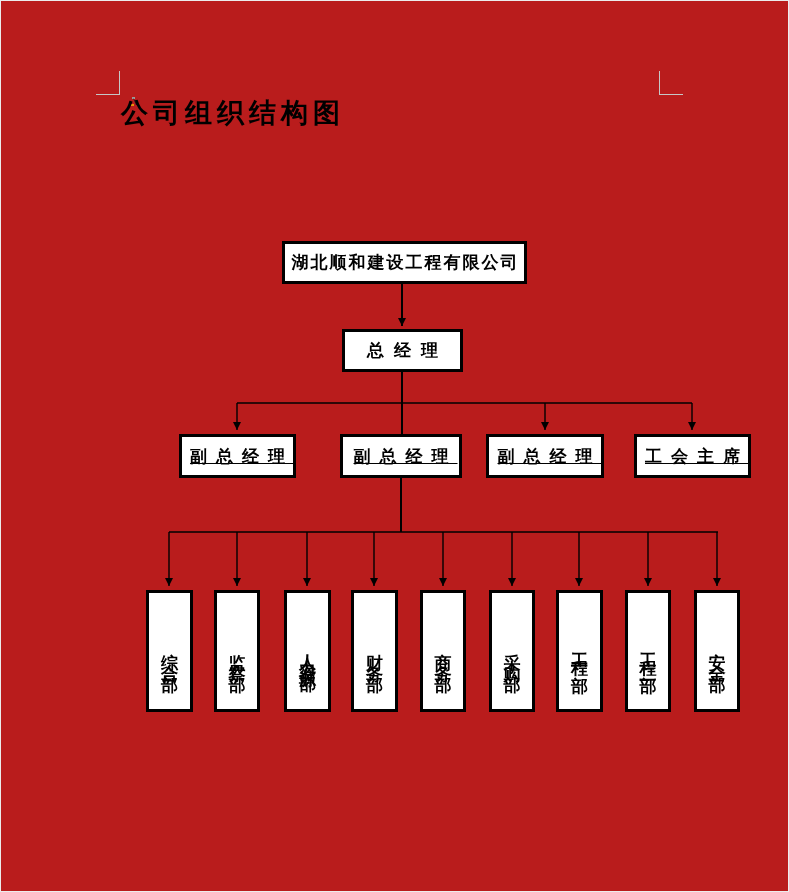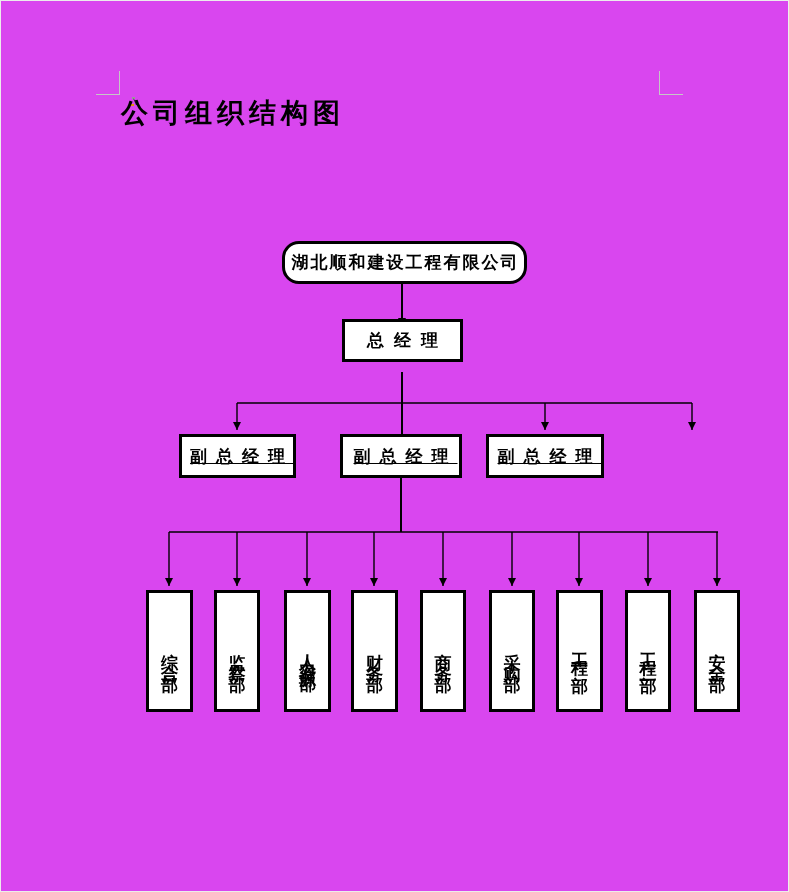--- a/index.html
+++ b/index.html
@@ -6,21 +6,21 @@
   body{
     width:789px;height:892px;
     background:#ffffff;
     font-family:"Liberation Serif", serif;
     color:#000;
     overflow:hidden;
   }
   .page{
     position:relative;
     width:789px;height:892px;
-    background:#d946ef;
+    background:#b91c1c;
     box-sizing:border-box;
     border:1px solid #ececec;
   }
   
   .doc-title{
     position:absolute;
     left:120px;top:94px;
     font-size:27px;
     font-weight:bold;
     letter-spacing:5px;
@@ -44,23 +44,23 @@
     box-sizing:border-box;
     border:3px solid #000;
     background:#fff;
     display:flex;align-items:center;justify-content:center;
     font-weight:bold;
     font-size:17px;
     white-space:nowrap;
   }
   .obox .lbl{display:block;}
   
-  .box-company{left:281px;top:240px;width:245px;height:43px;border-radius:17px;}
+  .box-company{left:281px;top:240px;width:245px;height:43px;}
   .box-company .lbl{letter-spacing:2px;margin-right:-2px;}
-  .box-gm{left:341px;top:318px;width:121px;height:43px;}
+  .box-gm{left:341px;top:328px;width:121px;height:43px;}
   .box-gm .lbl{letter-spacing:10px;margin-right:-10px;}
   .box-dgm1{left:178px;top:433px;width:117px;height:44px;}
   .box-dgm2{left:339px;top:433px;width:122px;height:44px;}
   .box-dgm3{left:485px;top:433px;width:118px;height:44px;}
   .box-union{left:633px;top:433px;width:117px;height:44px;}
   .box-dgm1 .lbl,.box-dgm2 .lbl,.box-dgm3 .lbl,.box-union .lbl{letter-spacing:9px;margin-right:-9px;text-decoration:underline;}
   
   .box-v .lbl{
     writing-mode:vertical-rl;
     text-orientation:upright;
@@ -133,20 +133,23 @@
 
   <div class="obox box-dgm1">
     <span class="lbl">副总经理</span>
   </div>
   <div class="obox box-dgm2">
     <span class="lbl">副总经理</span>
   </div>
   <div class="obox box-dgm3">
     <span class="lbl">副总经理</span>
   </div>
+  <div class="obox box-union">
+    <span class="lbl">工会主席</span>
+  </div>
 
   <div class="obox box-v v3 box-d1">
     <span class="lbl">综合部</span>
   </div>
   <div class="obox box-v v3 box-d2">
     <span class="lbl">监察部</span>
   </div>
   <div class="obox box-v v5 box-d3">
     <span class="lbl">人力资源部</span>
   </div>

